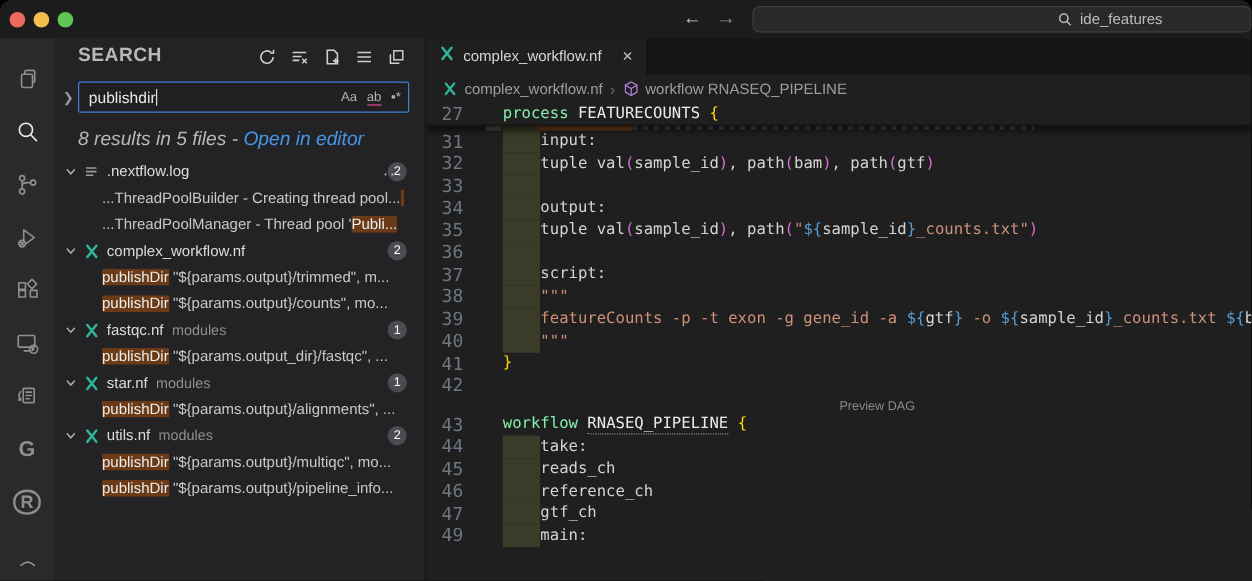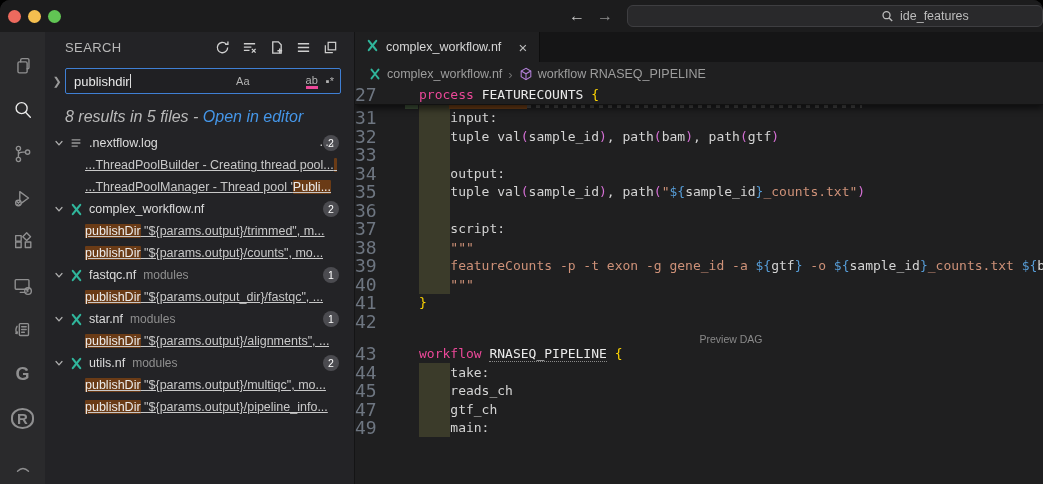--- a/index.html
+++ b/index.html
@@ -21,73 +21,73 @@
   
   .activitybar { width:45px; background:#2a2a2c; display:flex; flex-direction:column; align-items:center; padding-top:12px; flex:none; }
   .ab-item { width:45px; height:46px; display:flex; align-items:center; justify-content:center; color:#8f8f90; }
   .ab-item.active { color:#eaeaea; }
   .ab-item svg { display:block; }
   .ab-text { font-weight:bold; font-size:15px; }
 
   
   .sidebar { width:310px; background:#232326; flex:none; position:relative; border-right:1px solid #141415; overflow:hidden; }
   .sb-header { height:30px; display:flex; align-items:center; padding:0 16px 0 20px; }
-  .sb-title { font-size:13px; color:#b8b8b8; letter-spacing:.4px; flex:1; }
+  .sb-title { font-size:16px; color:#b8b8b8; letter-spacing:.4px; flex:1;font-weight:bold; }
   .sb-actions { display:flex; gap:11px; color:#cfcfcf; }
   .sb-actions .act { width:16px; height:16px; display:flex; align-items:center; justify-content:center; cursor:pointer; }
   .search-row { display:flex; align-items:center; padding:6px 13px 0 4px; }
   .replace-chevron { width:16px; color:#9a9a9a; font-size:11px; text-align:center; flex:none; }
   .search-input { flex:1; height:26px; background:#202023; border:1px solid #3f7fd4; border-radius:2px; display:flex; align-items:center; padding:0 6px 0 8px; }
   .si-text { color:#e8e8e8; font-size:13px; flex:1; white-space:pre; overflow:hidden; }
   .cursor { display:inline-block; width:1px; height:14px; background:#dcdcdc; vertical-align:-2px; }
   .si-toggles { display:flex; gap:8px; color:#b3b3b3; font-size:11px; align-items:center; }
   .si-toggles .tg { cursor:pointer; }
-  .tg-word { border-bottom:3px solid #ec4899;margin-left:48px; }
+  .tg-word { border-bottom:1px solid #ec4899; }
   .more-dots { position:absolute; right:18px; top:104px; color:#c0c0c0; font-size:14px; letter-spacing:1px; cursor:pointer; }
   .summary { padding:14px 20px 6px 20px; font-size:16px; color:#b9b9b9;font-style:italic; }
   .summary a { color:#4596e8; text-decoration:none; cursor:pointer; }
 
   
   .tree { font-size:12.5px; }
   .trow { height:22px; display:flex; align-items:center; white-space:nowrap; overflow:hidden; cursor:pointer; }
   .trow .chev { width:16px; margin-left:6px; flex:none; color:#b0b0b0; display:flex; align-items:center; justify-content:center; }
   .trow .ficon { width:18px; flex:none; display:flex; align-items:center; justify-content:center; margin-right:4px; }
   .fname { color:#dcdcdc; }
   .fdim { color:#8f8f8f; margin-left:7px; font-size:12px; }
   .badge { margin-left:auto; margin-right:15px; background:#4b4b50; color:#fff; font-size:10.5px; min-width:16px; height:16px; border-radius:9px; display:flex; align-items:center; justify-content:center; padding:0 4px; flex:none; }
-  .mrow-text { margin-left:40px; color:#c8c8c8; white-space:pre; overflow:hidden;text-decoration:underline; }
+  .mrow-text { margin-left:40px; color:#c8c8c8; white-space:pre; overflow:hidden; }
   .hl { background:#6a3b16; color:#ececec; border-radius:1px; }
 
   
   .editor { flex:1; display:flex; flex-direction:column; background:#1f1f20; min-width:0; }
   .tabbar { height:30px; background:#151516; display:flex; flex:none; }
   .tab { width:185px; background:#1f1f20; display:flex; align-items:center; padding:0 8px 0 10px; gap:6px; border-right:1px solid #0e0e0e; cursor:pointer; }
   .tab-label { color:#d6d6d6; font-size:12.5px; flex:1; white-space:nowrap; overflow:hidden; }
   .tab-close { color:#bdbdbd; font-size:15px; line-height:15px; width:16px; text-align:center; border-radius:3px; cursor:pointer; }
   .breadcrumbs { height:24px; display:flex; align-items:center; padding-left:13px; gap:6px; font-size:12.5px; color:#9d9d9d; flex:none; background:#1f1f20; }
   .bc-sep { color:#6f6f6f; font-size:13px; }
   .bc-item { display:flex; align-items:center; gap:5px; cursor:pointer; }
 
   
   .code { position:relative; flex:1; overflow:hidden; font-family:"DejaVu Sans Mono", monospace; font-size:13px; }
   .crow { position:relative; height:18.5px; display:flex; align-items:center; }
-  .crow .ln { width:44px; text-align:left; color:#6e7681; flex:none; font-size:18px; }
+  .crow .ln { width:44px; text-align:center; color:#6e7681; flex:none; font-size:15px; }
   .crow pre { margin-left:20px; font-family:inherit; color:#d4d4d4; white-space:pre; }
   .strip { position:absolute; left:64px; top:0; bottom:0; width:31px; background:#3b3b2a; }
   .guide { position:absolute; left:64px; top:0; bottom:0; width:1px; background:#3c3c3c; }
   .sticky { position:relative; z-index:3; background:#1f1f20; box-shadow:0 4px 6px rgba(0,0,0,.55); border-bottom:1px solid #121212; }
   .sliver { position:relative; height:4px; overflow:hidden; }
   .sliver .sl-strip { position:absolute; left:64px; width:31px; top:0; bottom:0; background:#3b3b2a; }
   .sliver .sl-green { position:absolute; left:50px; width:13px; top:0; bottom:0; background:#3d5038; }
   .sliver .sl-match { position:absolute; left:94px; width:78px; top:0; bottom:0; background:#6a3b16; }
   .sliver .sl-chars { position:absolute; left:172px; width:335px; top:0; height:3px; background:repeating-linear-gradient(90deg,#535353 0 4px,transparent 4px 9px); opacity:.75; }
   .lens { height:14px; display:flex; align-items:flex-end;justify-content:center; }
   .lens .ln { width:44px; flex:none; }
   .lens .lens-text { margin-left:20px; font-family:"Liberation Sans", sans-serif; font-size:10.5px; color:#8a8a8a; cursor:pointer; }
-  .tk-k { color:#ec4899; } .tk-p { color:#d4d4d4; } .tk-s { color:#ce9178; }
+  .tk-k { color:#86efac; } .tk-p { color:#d4d4d4; } .tk-s { color:#ce9178; }
   .tk-b { color:#ffd602; } .tk-n { color:#d670d6; } .tk-i { color:#569cd6; }
   .tk-w { color:#eaeaea; } .tk-u { border-bottom:1px dotted #8a8a8a; }
 </style>
 </head>
 <body>
 
 <div class="window">
 
   <div class="titlebar">
     <div class="lights">
@@ -440,20 +440,25 @@
               <span class="ln">44</span>
               <pre><span class="tk-p">    take:</span></pre>
             </div>
             <div class="crow">
               <div class="strip"></div>
               <span class="ln">45</span>
               <pre><span class="tk-p">    reads_ch</span></pre>
             </div>
             <div class="crow">
               <div class="strip"></div>
+              <span class="ln">46</span>
+              <pre><span class="tk-p">    reference_ch</span></pre>
+            </div>
+            <div class="crow">
+              <div class="strip"></div>
               <span class="ln">47</span>
               <pre><span class="tk-p">    gtf_ch</span></pre>
             </div>
             <div class="crow">
               <div class="strip"></div>
               <span class="ln">49</span>
               <pre><span class="tk-p">    main:</span></pre>
             </div>
           </div>
       </div>

